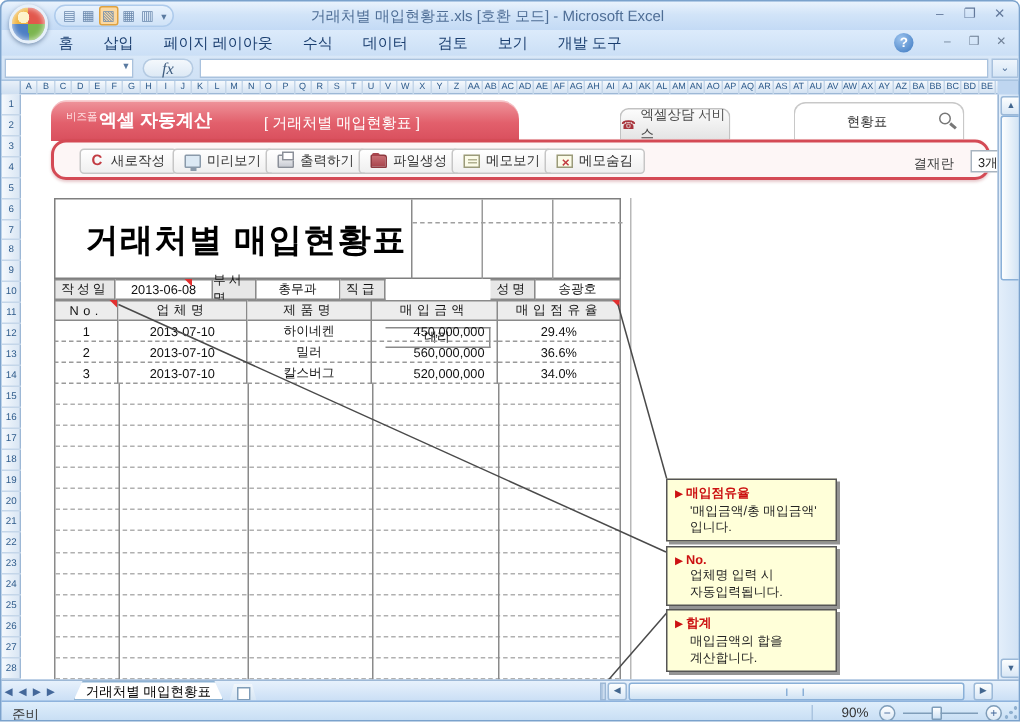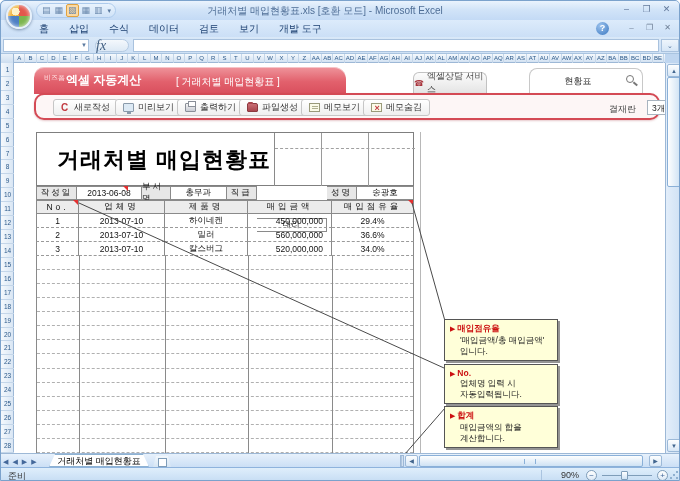--- a/index.html
+++ b/index.html
@@ -44,21 +44,21 @@
   
   .formulabar { position:absolute; left:0; top:36px; width:680px; height:17px;
     background:linear-gradient(#d9e8f8,#cfe1f5); border-bottom:1px solid #a9c4e0;
     }
   .namebox { position:absolute; left:2px; top:2px; width:86px; height:13px; background:#fff;
     border:1px solid #a9c2de; }
   .namebox-drop { position:absolute; left:78px; top:2px; width:10px; height:11px; font-size:6px;
     color:#5a7aa0; text-align:center; line-height:12px; }
   .fx-pill { position:absolute; left:94px; top:2px; width:34px; height:13px;
     background:linear-gradient(#f4f8fc,#dde9f5); border:1px solid #b4cae2; border-radius:7px;
-    font-size:14px; font-style:italic; color:#3f5d80; line-height:12px;
+    font-size:11px; font-style:italic; color:#3f5d80; text-align:center; line-height:12px;
     font-family:"Liberation Serif","DejaVu Serif",serif; }
   .formula-field { position:absolute; left:132px; top:2px; width:526px; height:13px; background:#fff;
     border:1px solid #a9c2de; font-size:9px; padding:0 3px; }
   .fb-expand { position:absolute; right:2px; top:2px; width:18px; height:13px;
     background:linear-gradient(#eef5fc,#d6e6f6); border:1px solid #a9c2de; text-align:center;
     font-size:7px; line-height:12px; color:#51729b; }
 
   
   .colheaders { position:absolute; left:0; top:53px; width:664px; height:9px;
     background:linear-gradient(#f5f9fd,#d3e2f2); border-bottom:1px solid #9db8d6; display:flex; }
@@ -230,20 +230,21 @@
       <div class="win-btn">❐</div>
       <div class="win-btn">✕</div>
     </div>
   </div>
   <div class="orb"></div>
 
   <div class="ribbonrow">
     <div class="rtabs" id="rtabs">
         <div class="rtab">홈</div>
         <div class="rtab">삽입</div>
+        <div class="rtab">페이지 레이아웃</div>
         <div class="rtab">수식</div>
         <div class="rtab">데이터</div>
         <div class="rtab">검토</div>
         <div class="rtab">보기</div>
         <div class="rtab">개발 도구</div>
       </div>
     <div class="help-btn">?</div>
     <div class="doc-btns">
       <div class="doc-btn">–</div>
       <div class="doc-btn">❐</div>

